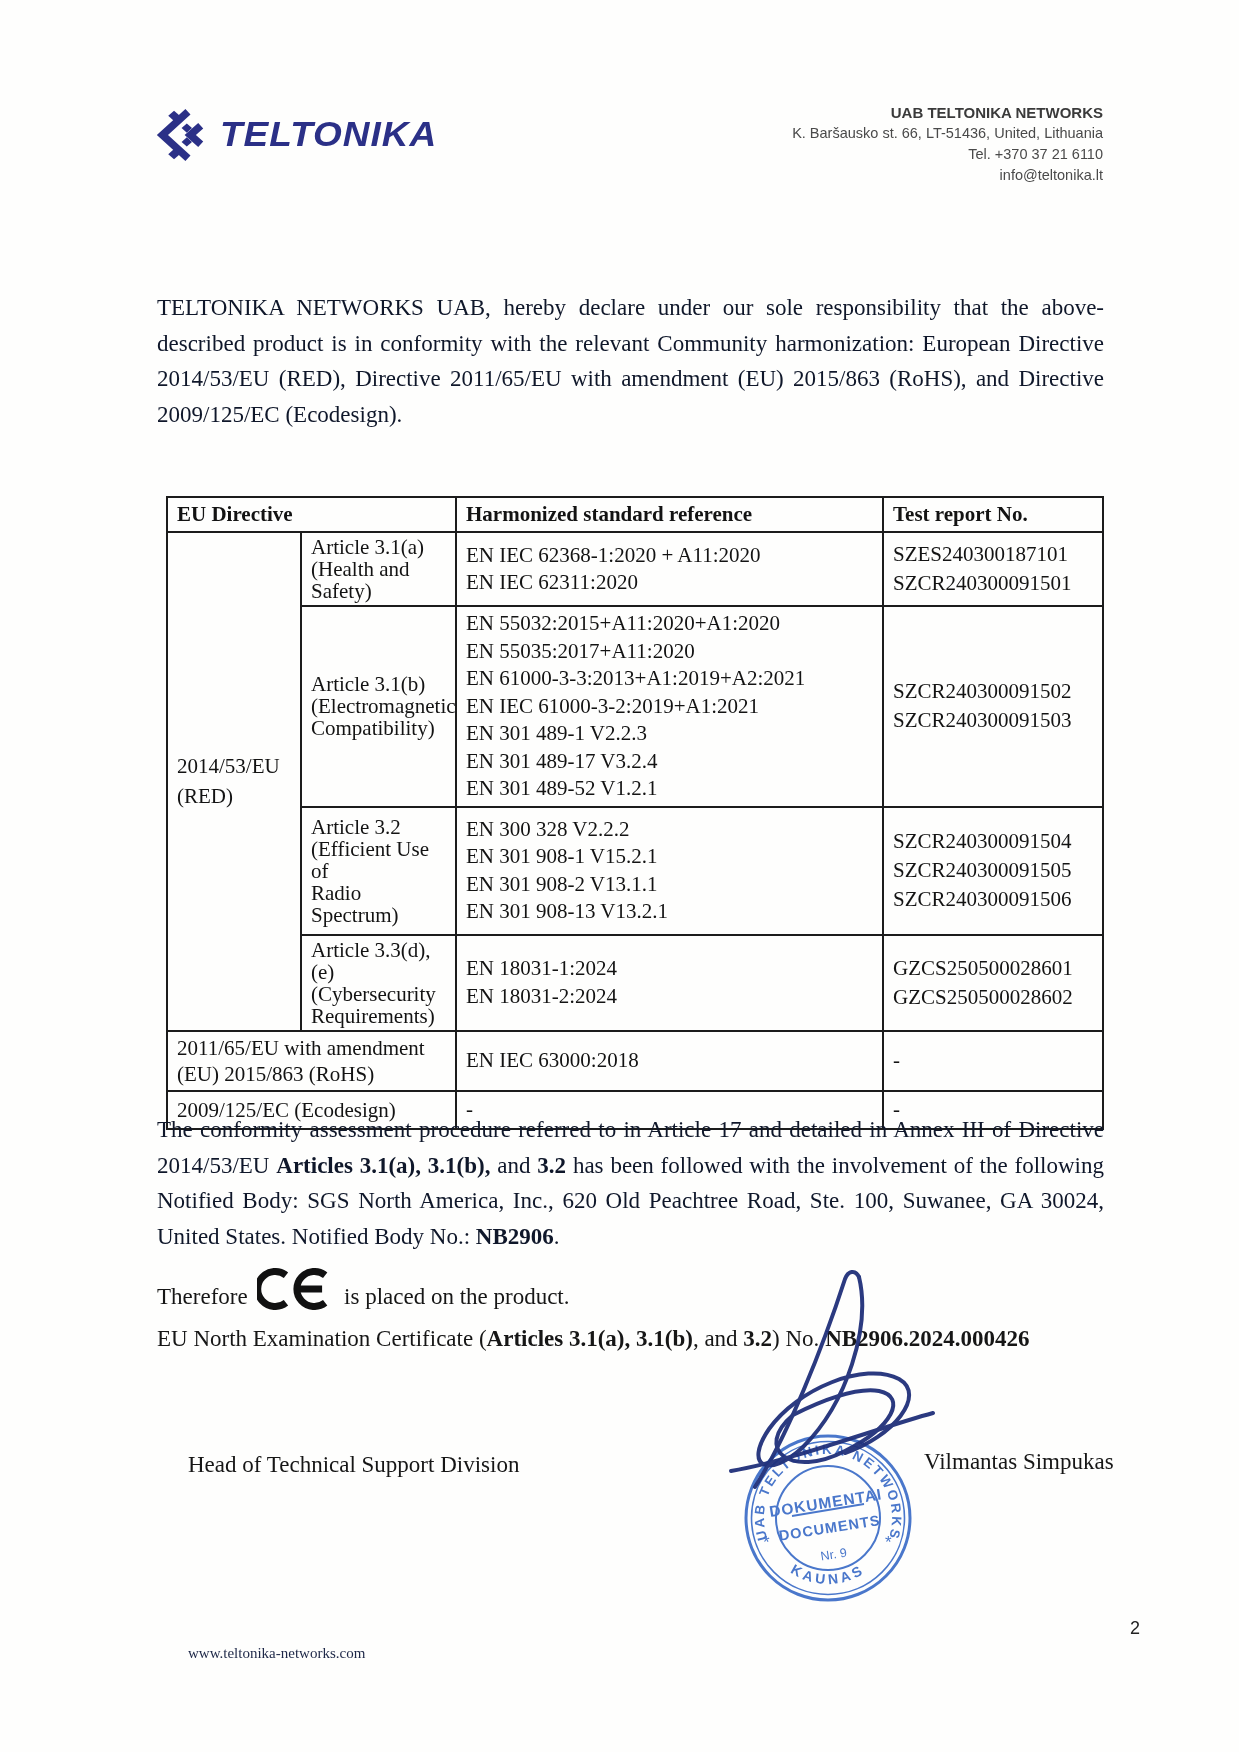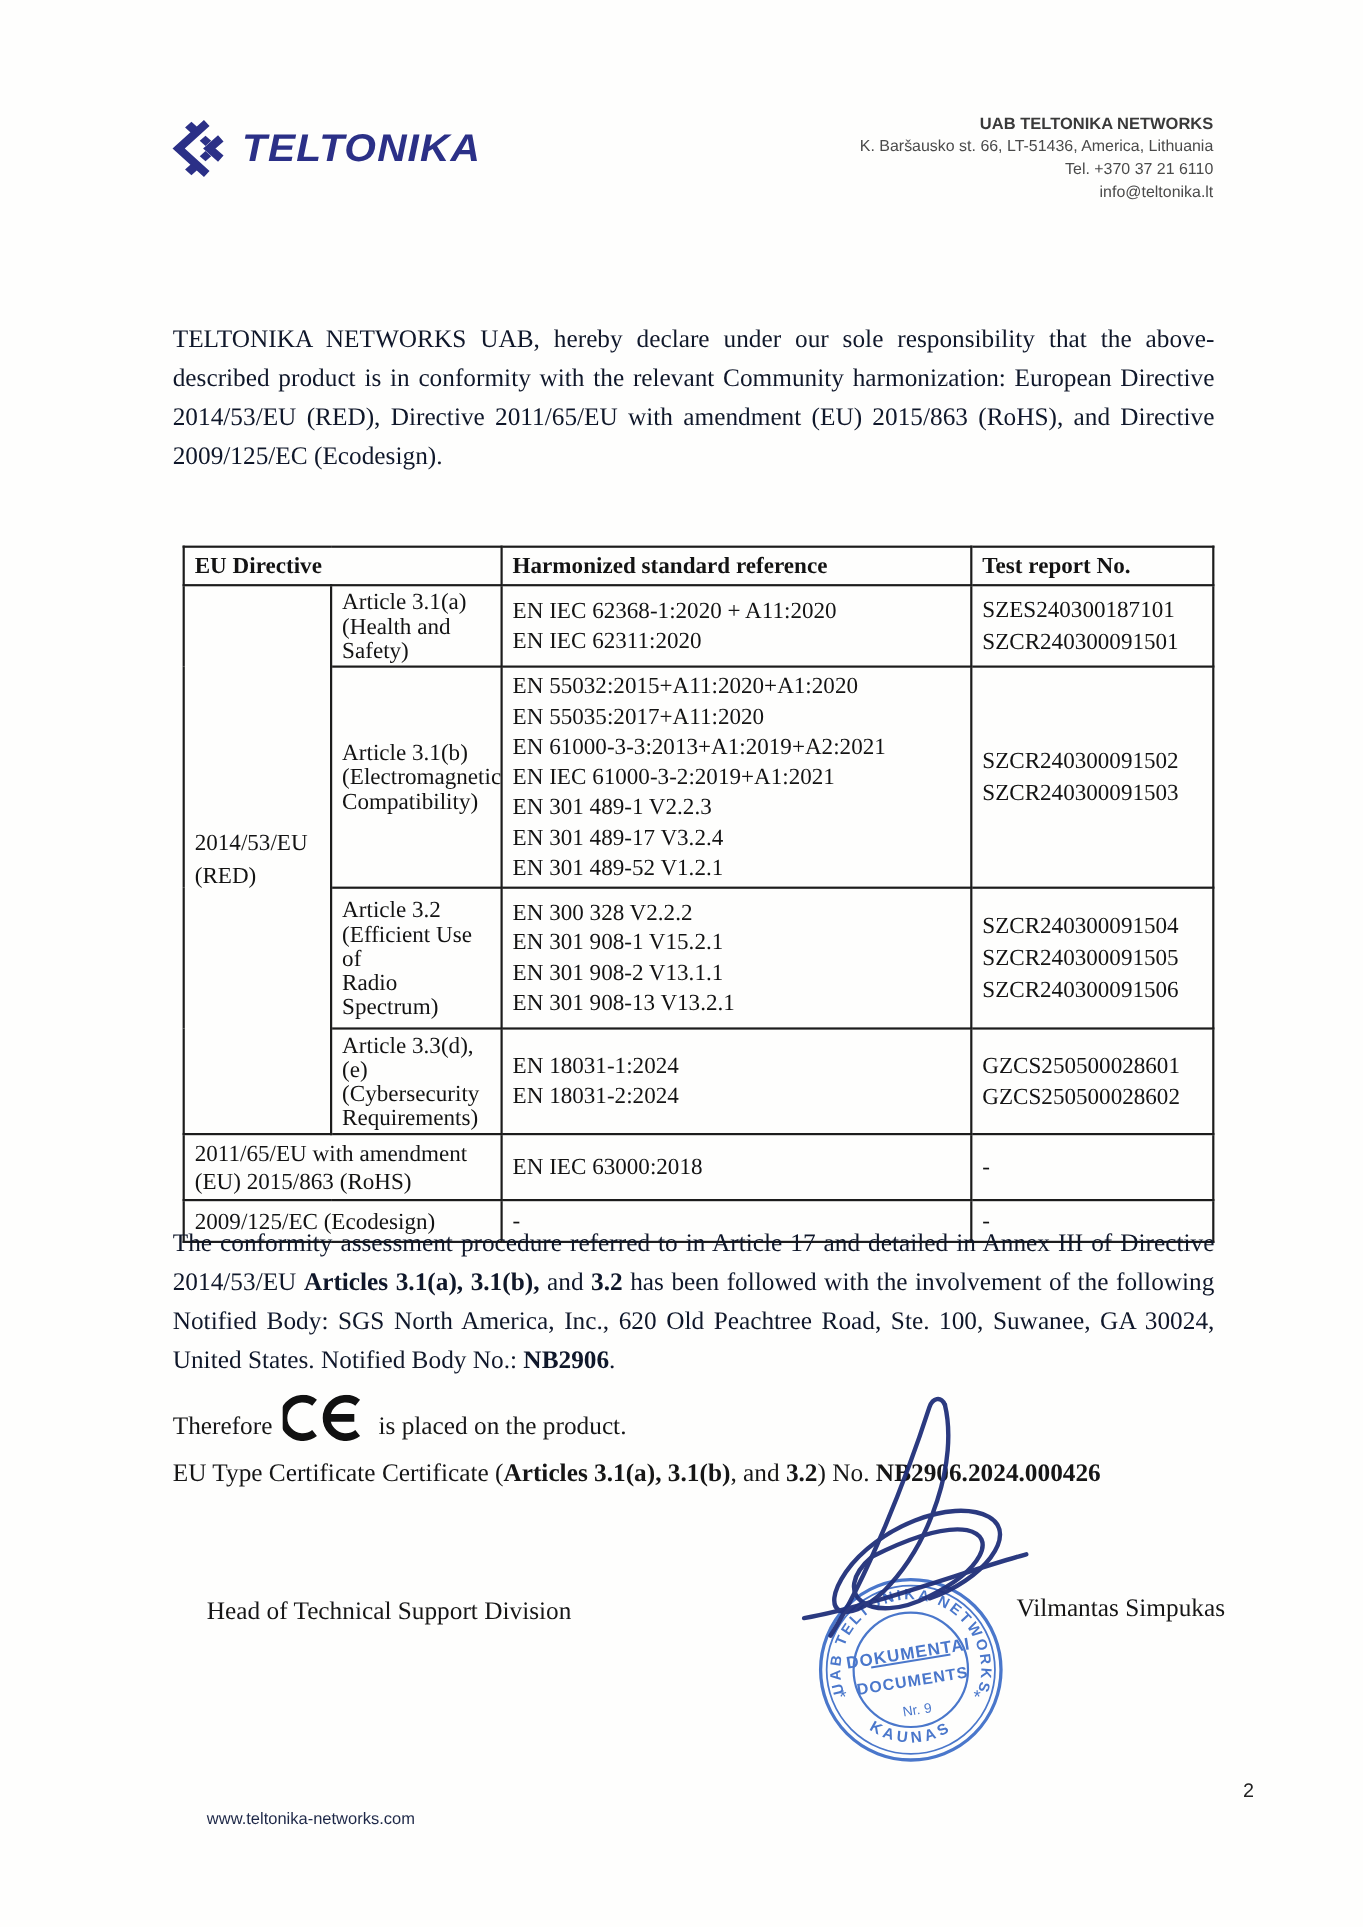--- a/index.html
+++ b/index.html
@@ -61,21 +61,21 @@
   .ce-svg{height:42px;width:auto;display:block;}
   .eu-type{position:absolute;left:157px;top:1326px;font-size:23px;}
   
   .sig-title{position:absolute;left:188px;top:1452px;font-size:23px;}
   .sig-name{position:absolute;left:924px;top:1449px;font-size:23px;}
   .stamp{position:absolute;left:728px;top:1418px;width:200px;height:200px;opacity:.92;}
   .autograph{position:absolute;left:695px;top:1265px;width:270px;height:250px;}
   
   .site{
     position:absolute;left:188px;top:1645px;
-    font-family:Liberation Sans, sans-serif;
+    font-family:Liberation Serif, serif;
     font-size:15px;color:#1d2747;
   }
   .pgnum{position:absolute;left:1130px;top:1618px;font-family:"Liberation Sans", sans-serif;font-size:18px;color:#222;}
 </style>
 </head>
 <body>
 
 <div class="page">
 
   <div class="logo">
@@ -89,21 +89,21 @@
         <path d="M38 74 l10 9 -10 9 -10 -9 Z"></path>
         <path d="M60 30 l9 8 -9 8 -9 -8 Z"></path>
         <path d="M60 54 l9 8 -9 8 -9 -8 Z"></path>
       </g>
     </svg>
     <span class="logo-text">TELTONIKA</span>
   </div>
 
   <div class="addr">
     <div class="co">UAB TELTONIKA NETWORKS</div>
-    <div>K. Baršausko st. 66, LT-51436, America, Lithuania</div>
+    <div>K. Baršausko st. 66, LT-51436, United, Lithuania</div>
     <div>Tel. +370 37 21 6110</div>
     <div>info@teltonika.lt</div>
   </div>
 
   <div class="para p1">TELTONIKA NETWORKS UAB, hereby declare under our sole responsibility that the above-described product is in conformity with the relevant Community harmonization: European Directive 2014/53/EU (RED), Directive 2011/65/EU with amendment (EU) 2015/863 (RoHS), and Directive 2009/125/EC (Ecodesign).</div>
 
   <table class="tbl">
     <colgroup>
         <col style="width:134px">
         <col style="width:155px">
@@ -157,21 +157,21 @@
     <svg class="ce-svg" viewBox="0 0 112 60" aria-hidden="true">
       <g fill="none" stroke="#111" stroke-width="10">
         <path d="M41.4 10.3 A25 25 0 1 0 41.4 49.7"></path>
         <path d="M97.4 10.3 A25 25 0 1 0 97.4 49.7"></path>
         <path d="M57 30 H 93"></path>
       </g>
     </svg>
     <span>is placed on the product.</span>
   </div>
 
-  <div class="eu-type"><span>EU Type Certificate Certificate (</span><b>Articles 3.1(a), 3.1(b)</b><span>, and </span><b>3.2</b><span>) No. </span><b>NB2906.2024.000426</b></div>
+  <div class="eu-type"><span>EU North Examination Certificate (</span><b>Articles 3.1(a), 3.1(b)</b><span>, and </span><b>3.2</b><span>) No. </span><b>NB2906.2024.000426</b></div>
 
   <div class="sig-title">Head of Technical Support Division</div>
   <div class="sig-name">Vilmantas Simpukas</div>
 
   <svg class="stamp" viewBox="0 0 200 200" aria-hidden="true">
     <defs>
       <path id="arcTop" d="M 44.6 132 A 64 64 0 1 1 155.4 132"></path>
       <path id="arcBottom" d="M 49.4 142.4 A 66 66 0 0 0 150.6 142.4"></path>
     </defs>
     <g stroke="#3b6cc7" fill="none">

